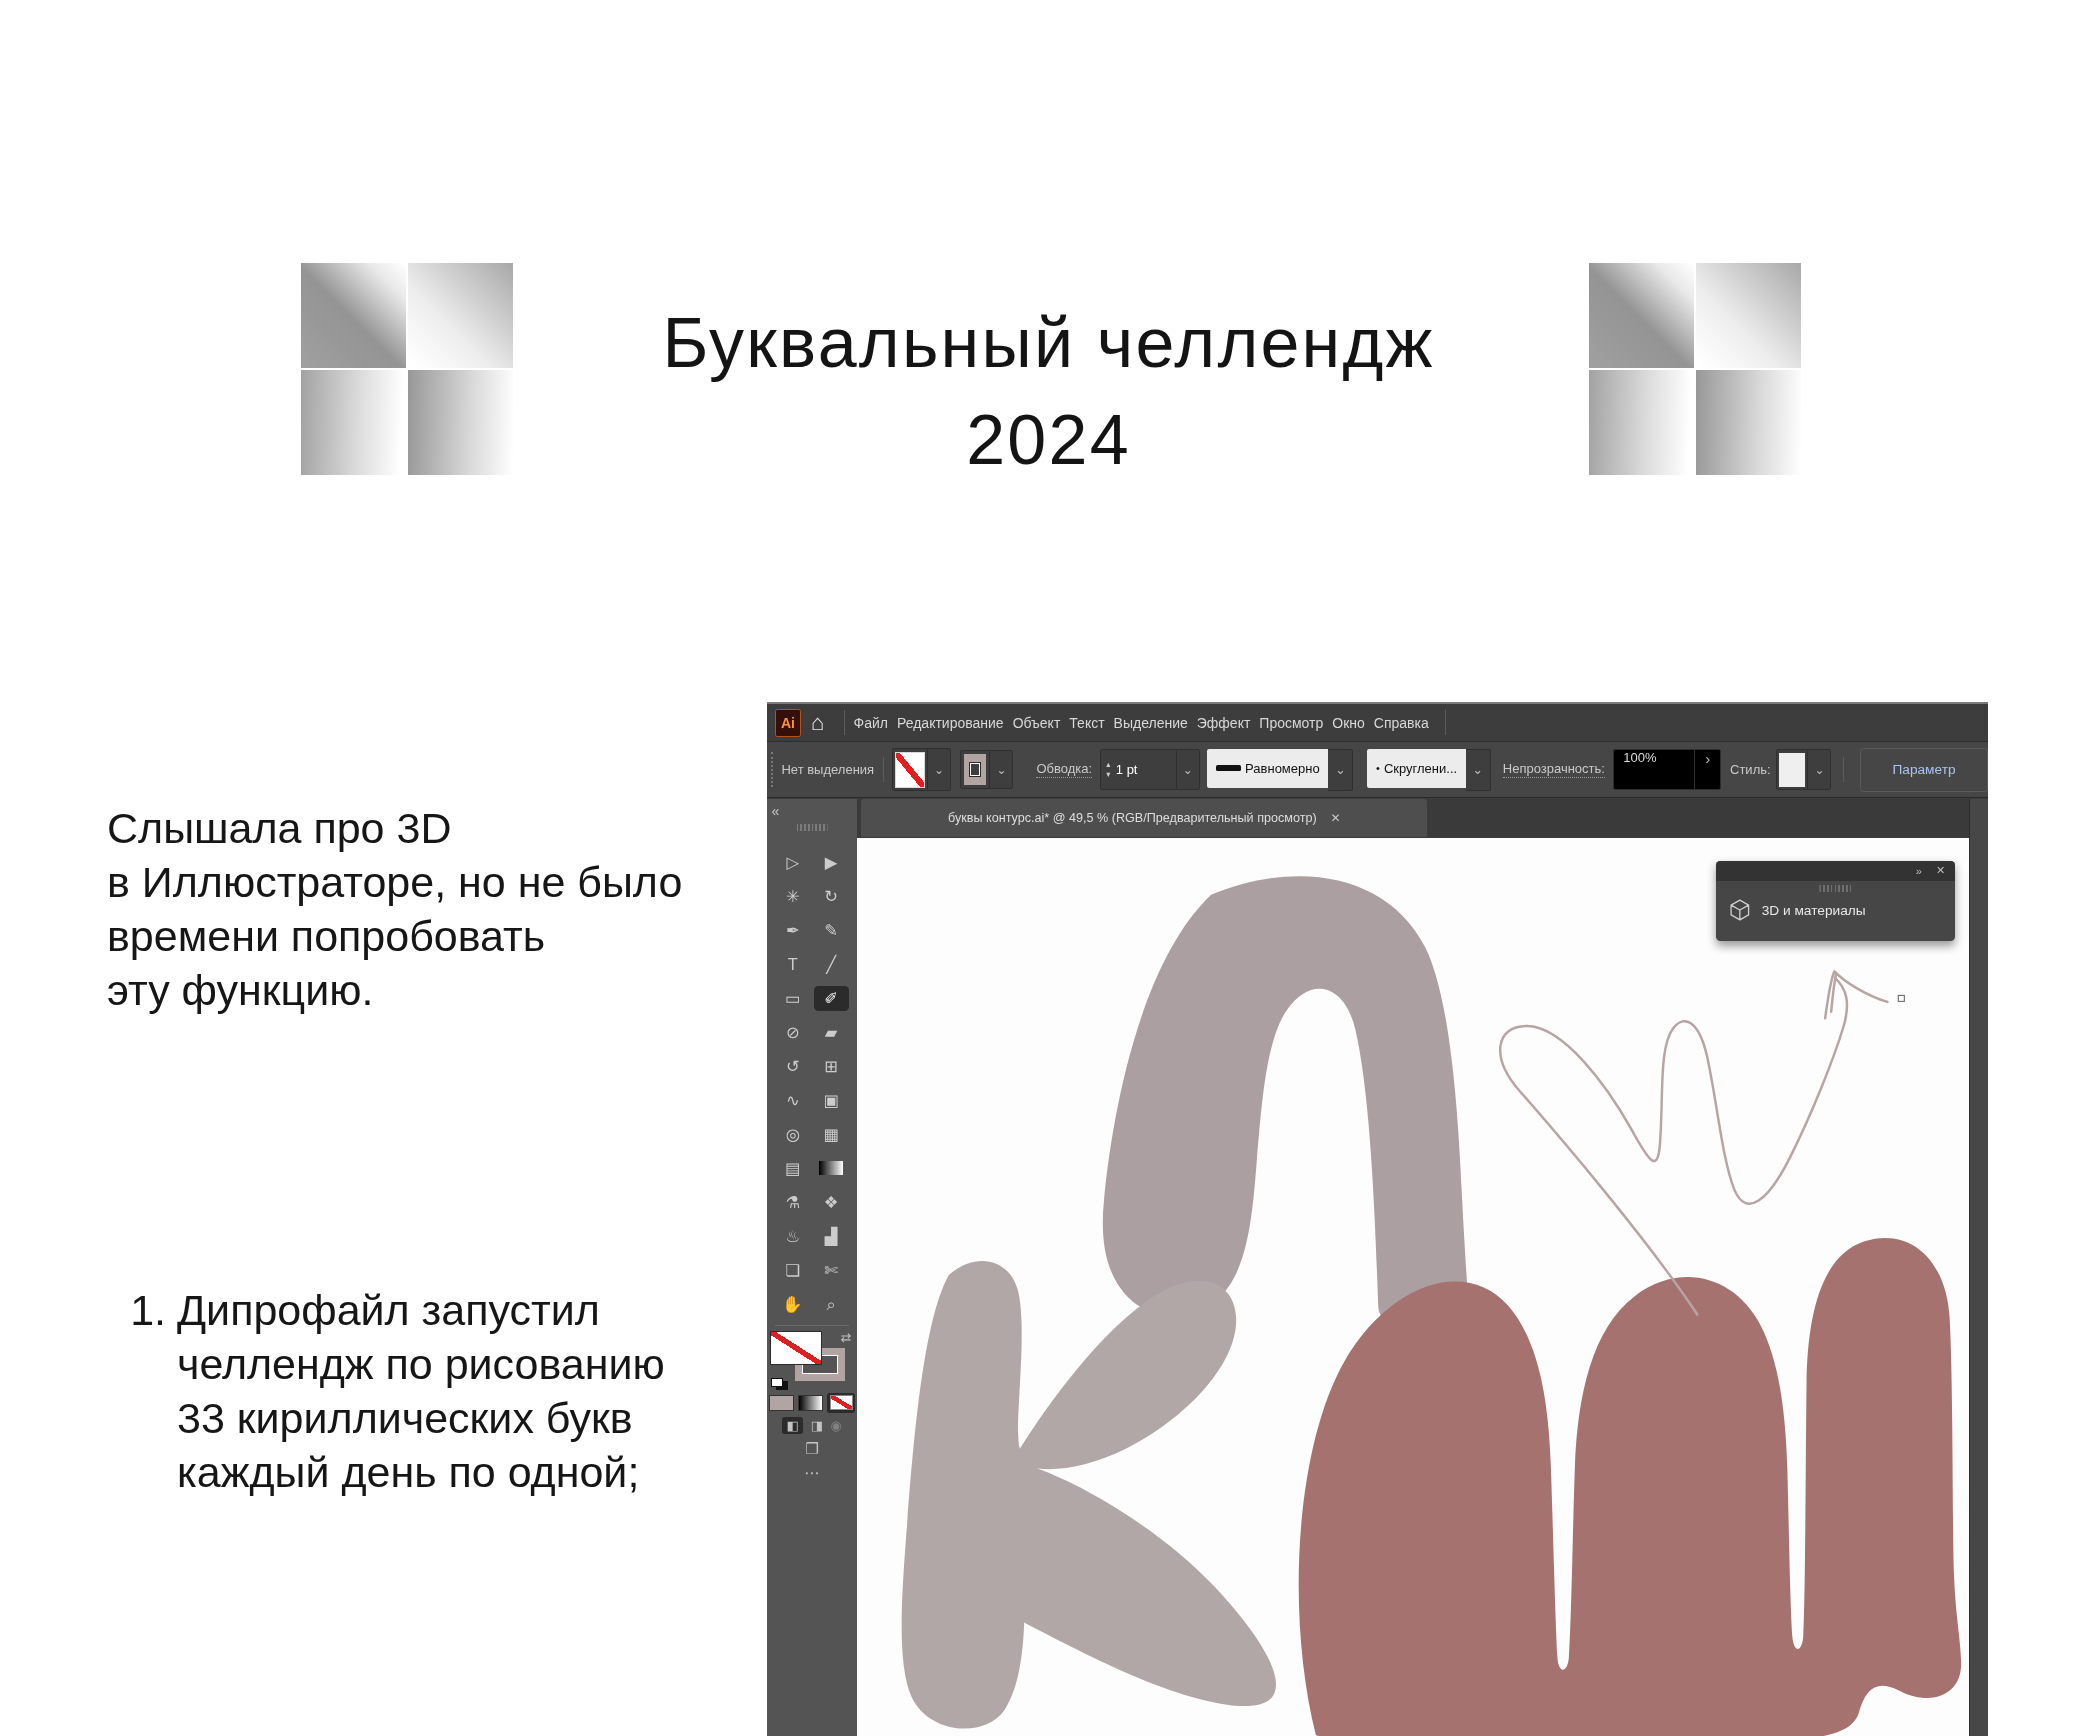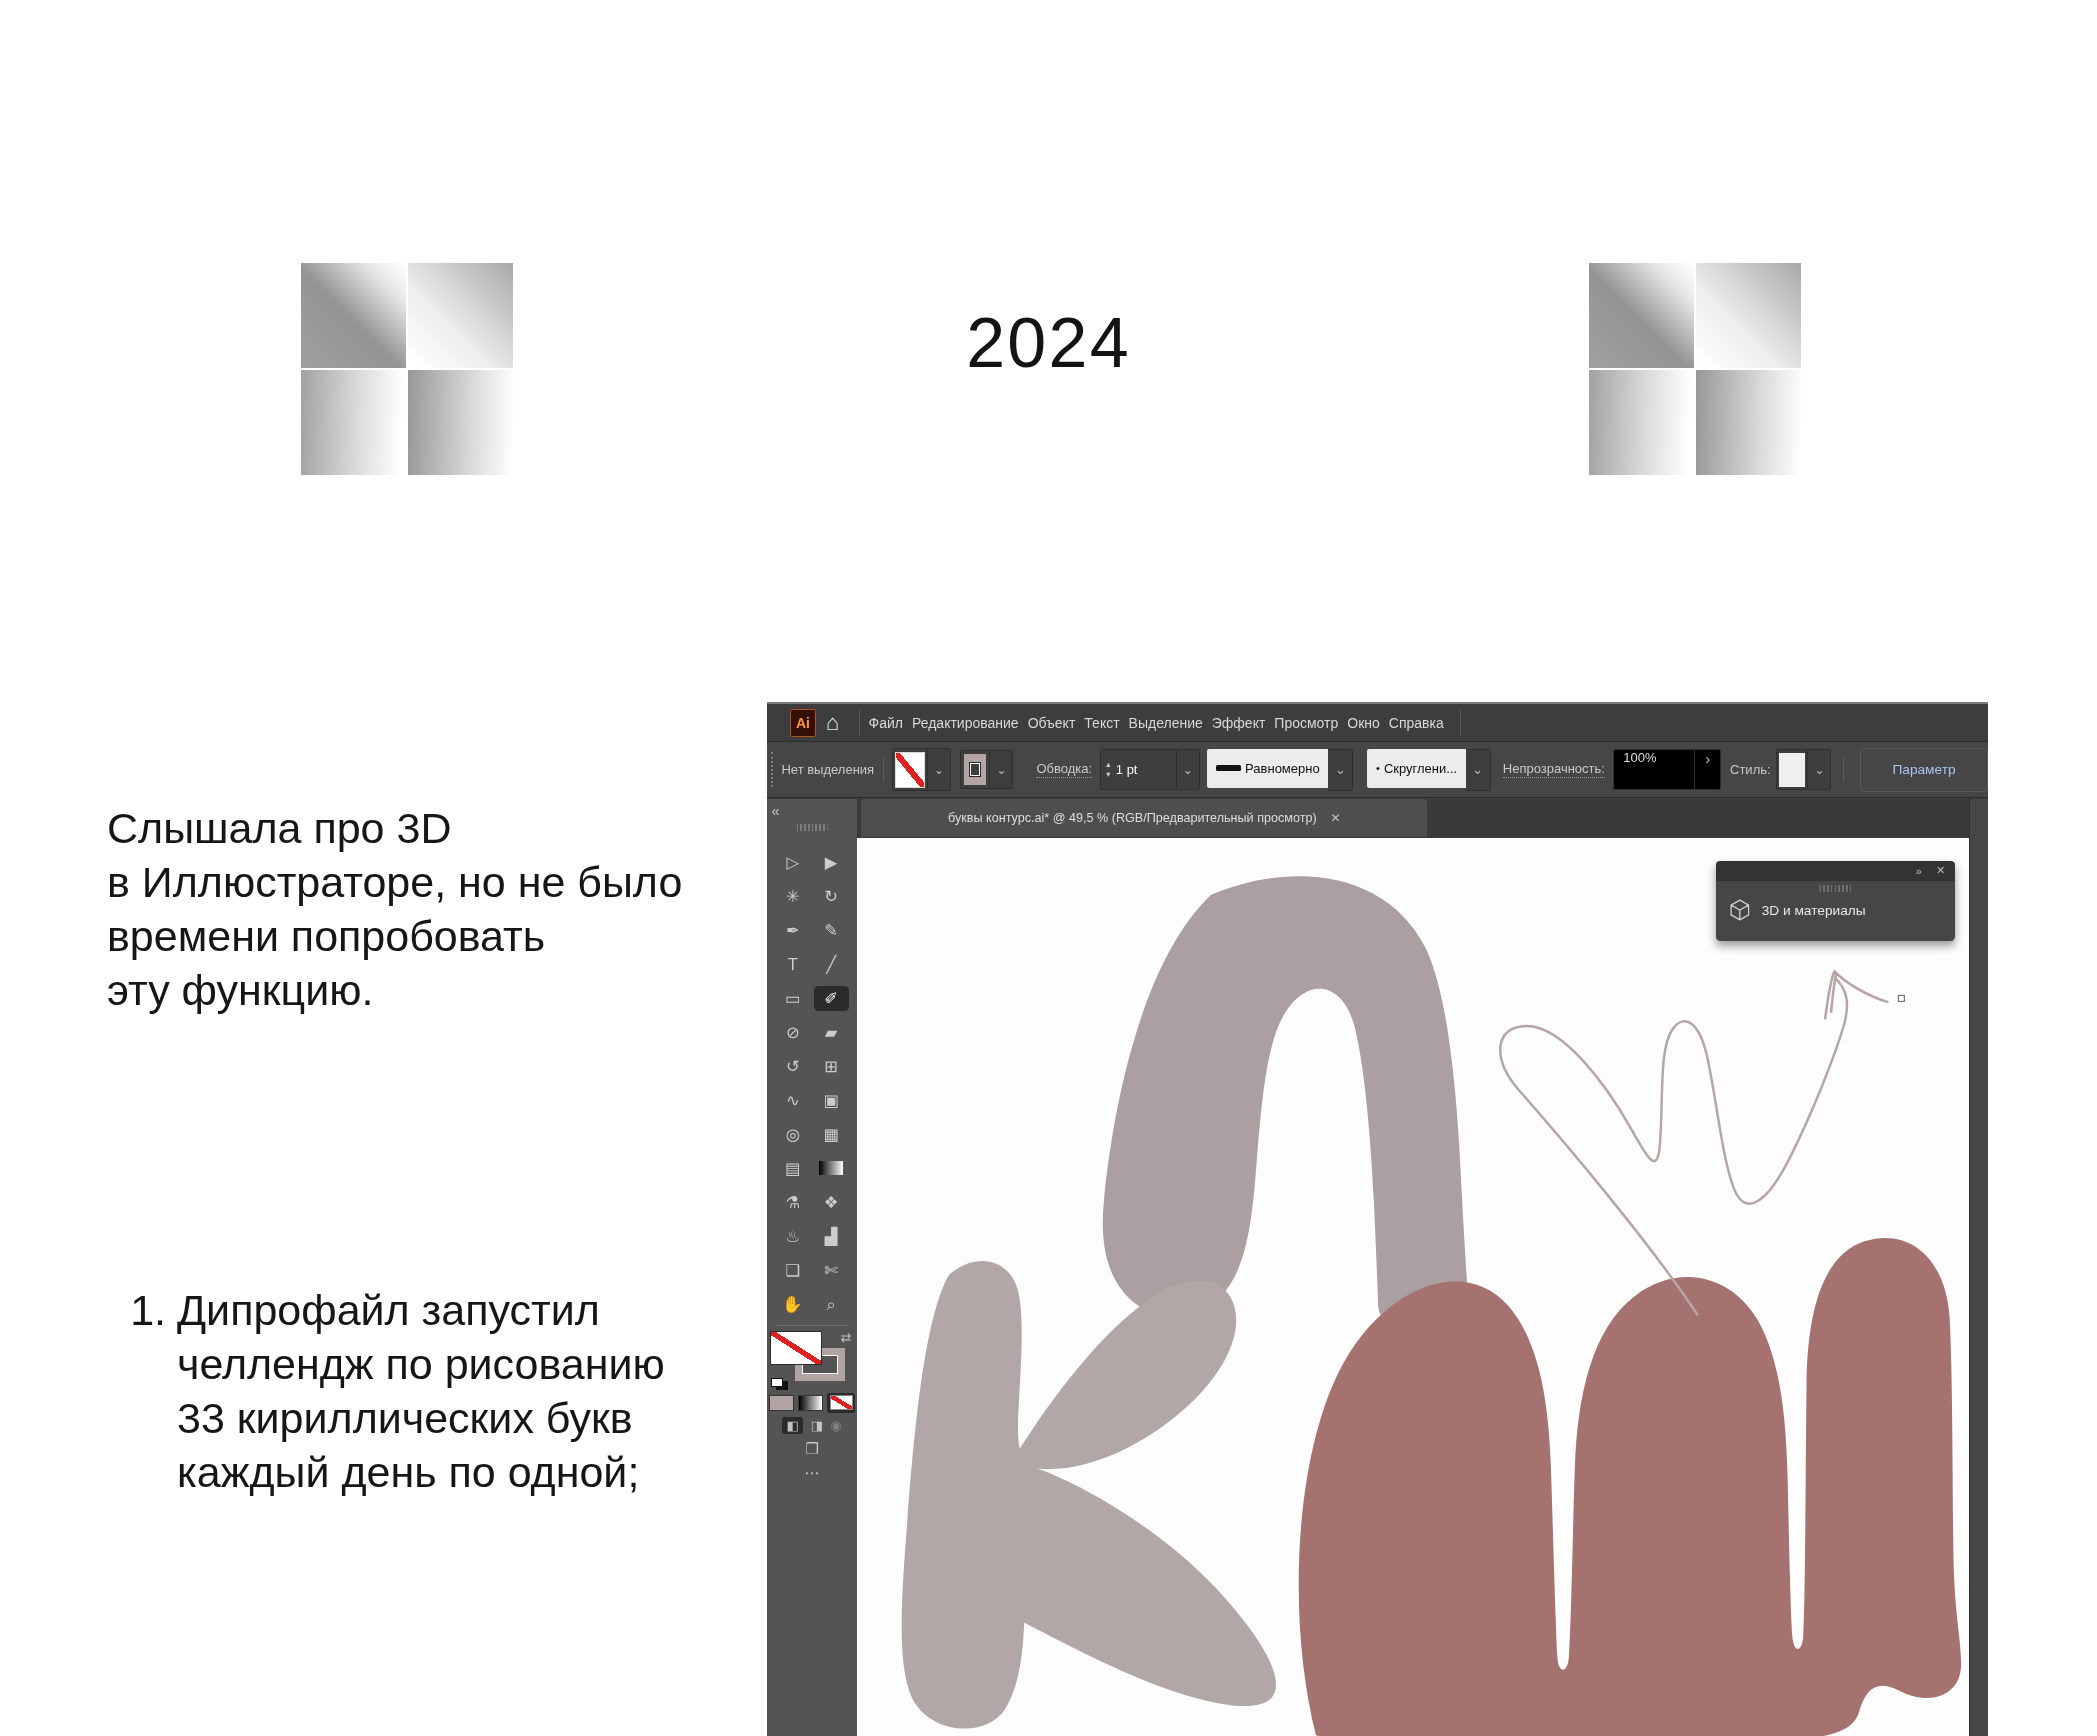--- a/index.html
+++ b/index.html
@@ -21,21 +21,21 @@
            font-size:43px;line-height:54px;white-space:pre-wrap;}
   .article p{margin:0;}
   .article .gap{height:50px;}
   .li{display:flex;}
   .li .num{width:59px;text-align:right;padding-right:11px;flex:none;}
   
   .ai{position:absolute;left:767px;top:702px;width:1221px;height:1035px;background:#3d3d3d;
       border-top:2.2px solid #7b7b7b;overflow:hidden;color:#d6d6d6;}
   .menubar{height:37px;display:flex;align-items:center;background:#3d3d3d;
            border-bottom:1.1px solid #2d2d2d;font-size:14px;}
-  .ailogo{width:24px;height:26px;margin-left:23px;background:#351008;border:1.1px solid #b4511d;
+  .ailogo{width:24px;height:26px;margin-left:8px;background:#351008;border:1.1px solid #b4511d;
           border-radius:2.2px;color:#ff9331;font-size:14px;font-weight:bold;
           display:flex;align-items:center;justify-content:center;}
   .homeico{font-size:22px;color:#e8e8e8;margin:0 11px 0 9.8px;}
   .vsep{width:1.1px;height:25px;background:#5c5c5c;margin:0 8.7px;}
   .menus{display:flex;gap:9px;color:#d8d8d8;}
   .menus span{cursor:default;}
   
   .optionsbar{height:55px;background:#464646;border-bottom:1.1px solid #2a2a2a;display:flex;
               align-items:center;font-size:13px;color:#c9c9c9;overflow:hidden;white-space:nowrap;}
   .grip{width:2.2px;height:35px;border-left:2.2px dotted #7a7a7a;margin-left:4.4px;}
@@ -125,20 +125,21 @@
   <div class="q4"></div>
 </div>
 <div class="deco" id="deco-right">
   <div class="q1"></div>
   <div class="q2"></div>
   <div class="q3"></div>
   <div class="q4"></div>
 </div>
 
 <div class="title">
+  <div>Буквальный челлендж</div>
   <div>2024</div>
 </div>
 
 <div class="article">
   <p>Слышала про 3D
 в Иллюстраторе, но не было
 времени попробовать
 эту функцию.</p>
   <div class="gap"></div>
   <div class="li">

